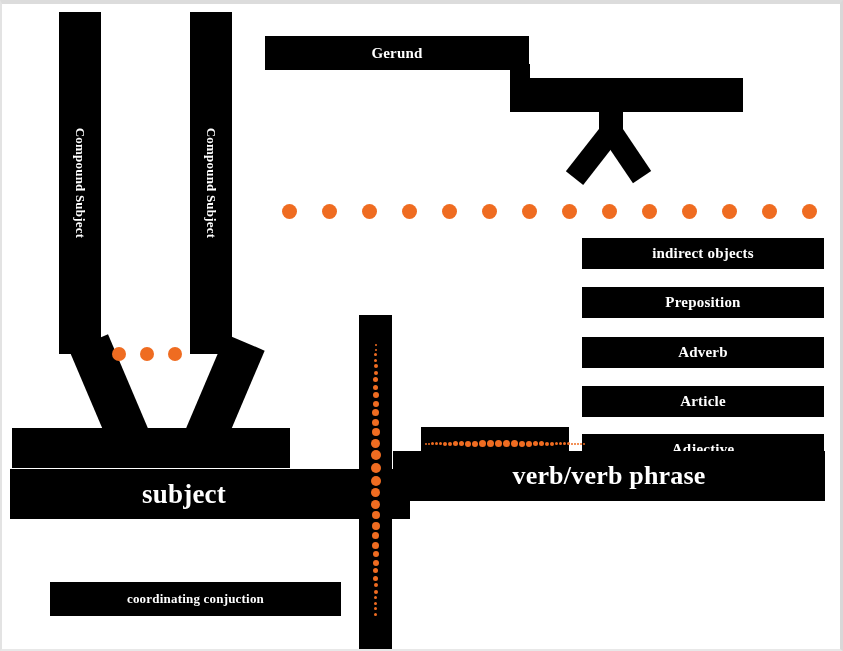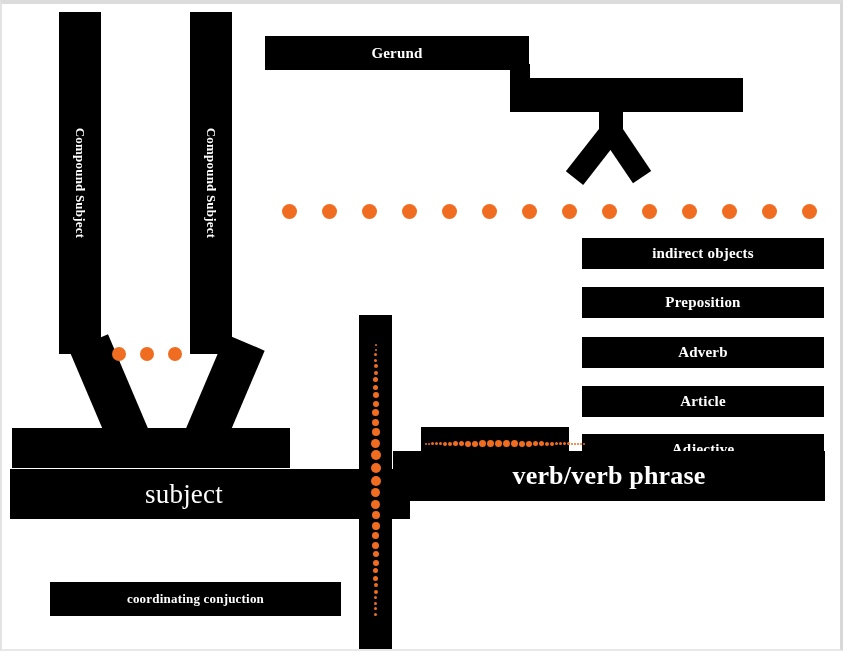--- a/index.html
+++ b/index.html
@@ -35,21 +35,21 @@
     justify-content: center;
     box-sizing: border-box;
     white-space: nowrap;
     letter-spacing: .2px;
   }
   .bar.plain { display: block; }
 
   
   .lbl-sm   { font-size: 13px; font-weight: bold; }
   .lbl-md   { font-size: 15px; font-weight: bold; }
-  .lbl-lg   { font-size: 27px; font-weight: normal; }
+  .lbl-lg   { font-size: 27px; font-weight: bold; }
   .lbl-xl   { font-size: 26px; font-weight: bold; }
 
   
   .vlabel {
     position: absolute;
     left: 50%;
     top: 50%;
     transform: translate(-50%, -50%) rotate(90deg);
     transform-origin: center center;
     font-size: 13px;

